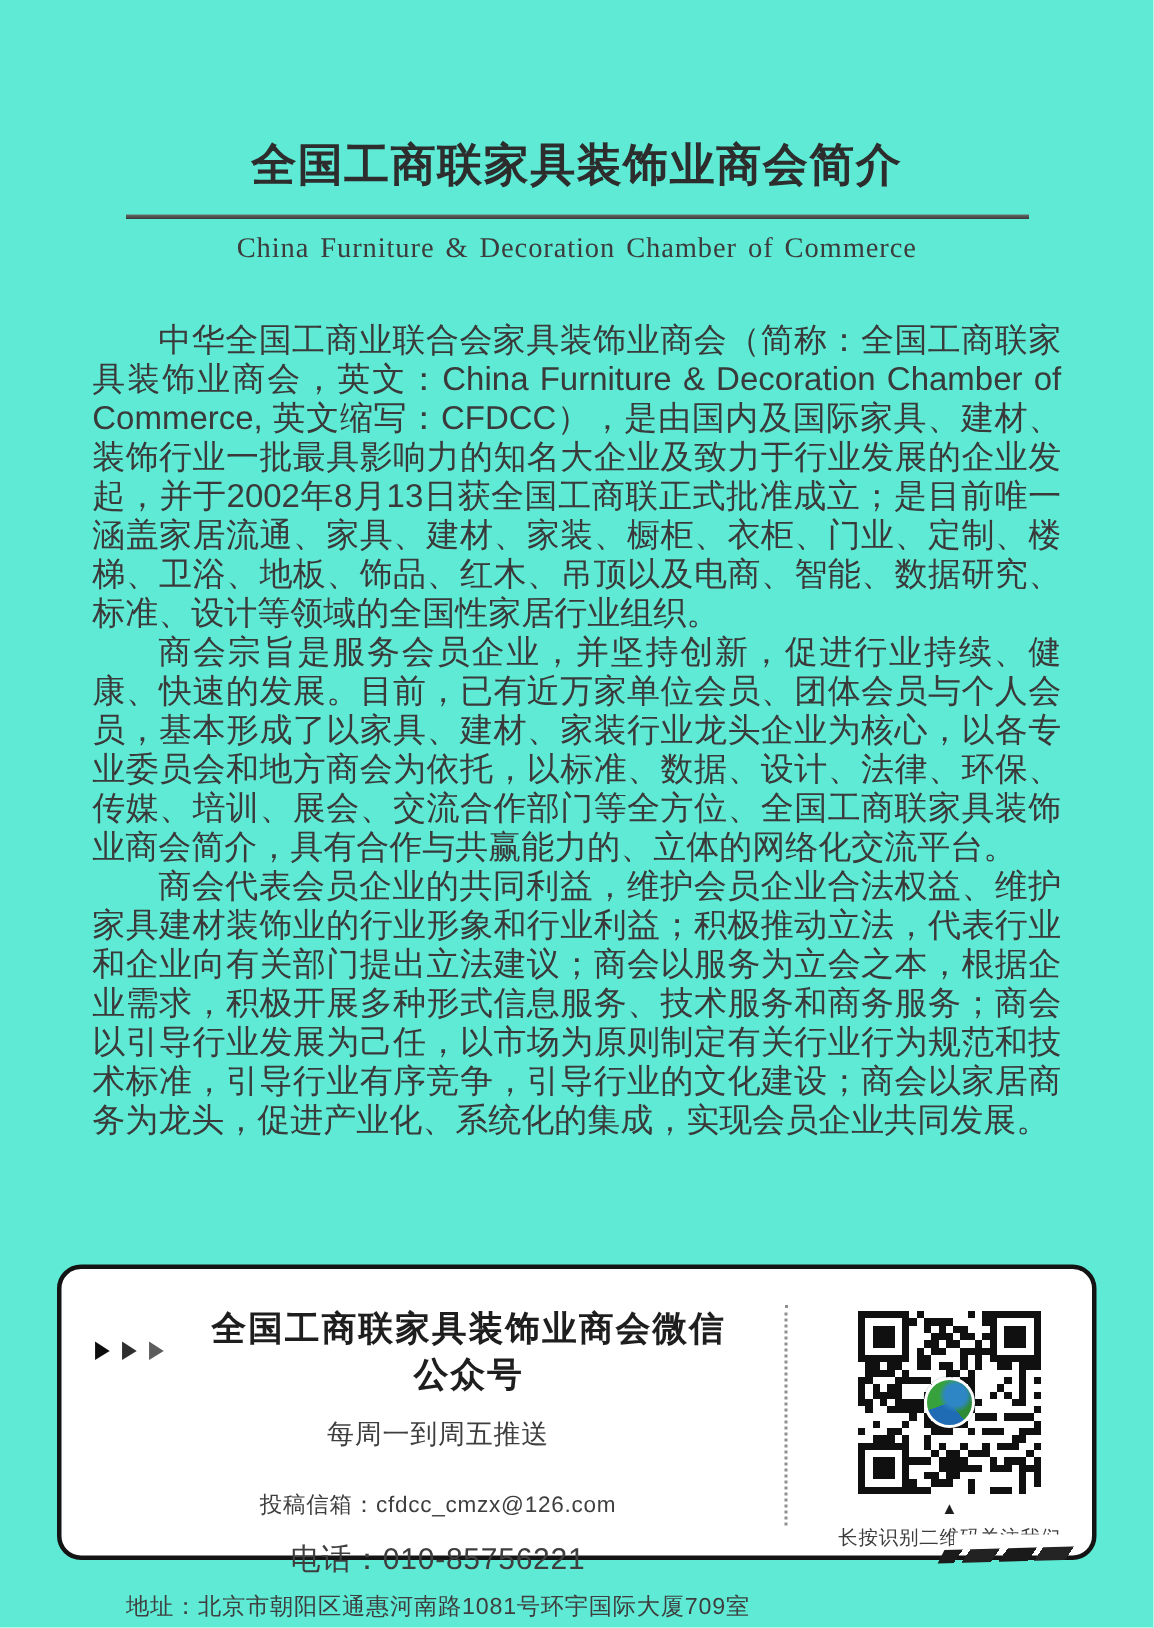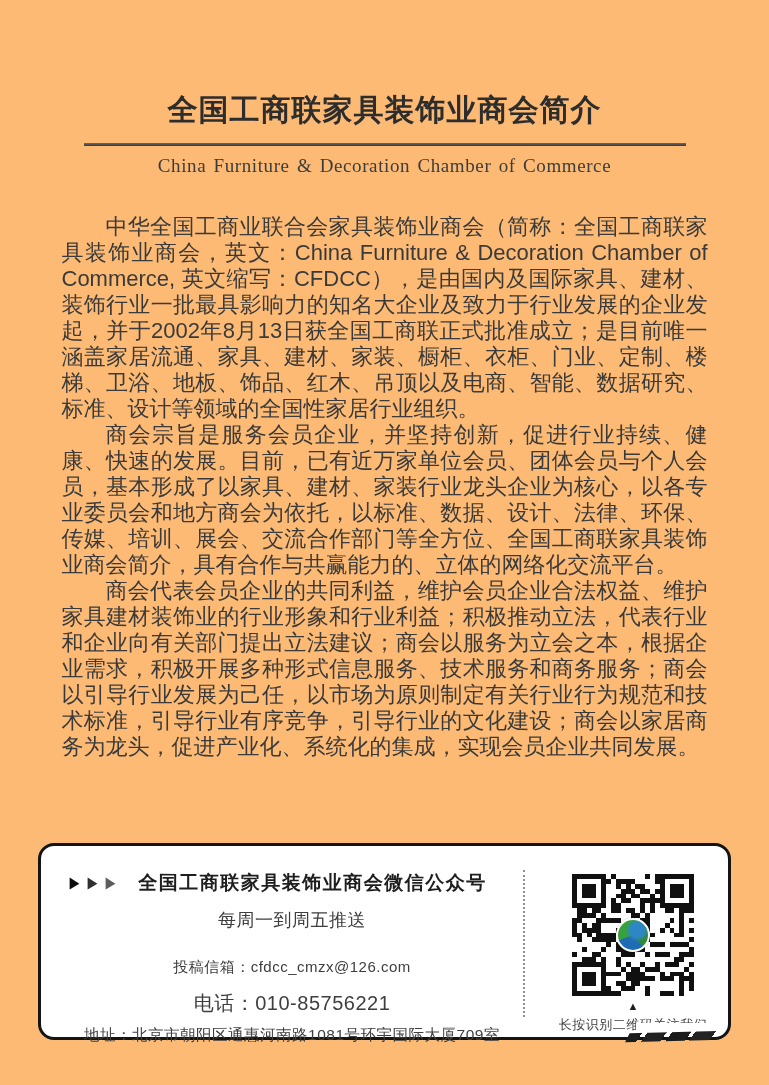--- a/index.html
+++ b/index.html
@@ -1,21 +1,21 @@
 <!DOCTYPE html>
 <html lang="zh"><head>
 <meta charset="utf-8">
 <style>
   html, body { margin: 0; padding: 0; background: #ffffff; }
   .page {
     position: relative;
     width: 769px;
     height: 1085px;
     margin: 0 auto;
-    background: #fdba74;
+    background: #5eead4;
     font-family: "Liberation Sans", sans-serif;
     color: #3a3a3a;
     overflow: hidden;
   }
   
   .doc-header { padding-top: 90px; text-align: center; }
   .doc-title {
     margin: 0;
     font-size: 30px;
     font-weight: 700;
@@ -68,21 +68,21 @@
     align-items: center;
     justify-content: center;
     gap: 20px;
     margin-right: 30px;
   }
   .arrow-group { display: inline-flex; gap: 3px; font-size: 15px; line-height: 1; }
   .arrow-group .a1 { color: #0d0d0d; }
   .arrow-group .a2 { color: #2f2f2f; }
   .arrow-group .a3 { color: #5d5d5d; }
   .fb-title {
-    font-size: 19px;
+    font-size: 23px;
     font-weight: 700;
     letter-spacing: 1.5px;
     color: #1e1e1e;
   }
   .fb-line { font-size: 15.5px; color: #3e3e3e; letter-spacing: 0.5px; }
   .fb-schedule { margin-top: 12px; font-size: 18px; }
   .fb-email   { margin-top: 26px;  font-size: 15px; }
   .fb-phone   { margin-top: 13px; font-size: 20px; }
   .fb-website { margin-top: 8px; }
   .fb-address { margin-top: 8px; }

